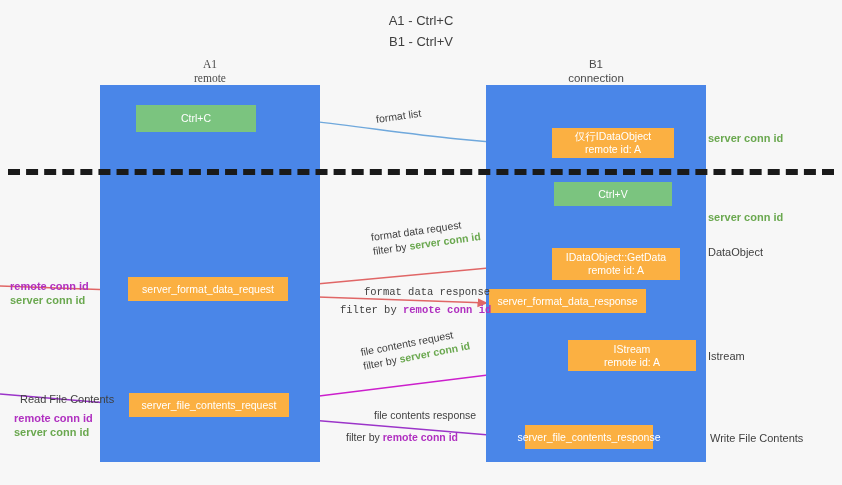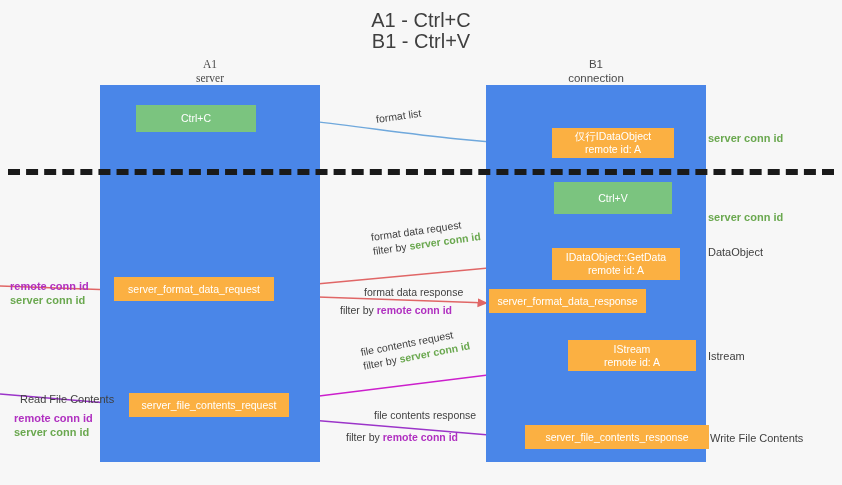--- a/index.html
+++ b/index.html
@@ -21,21 +21,21 @@
     width: 842px;
     height: 485px;
   }
   .abs { position: absolute; }
 
   
   #title {
     left: 0; top: 10px;
     width: 842px;
     text-align: center;
-    font-size: 20px;
+    font-size: 13px;
     line-height: 21px;
     color: #3f3f3f;
   }
 
   
   .lane-head {
     text-align: center;
     font-size: 11.5px;
     line-height: 13.5px;
     color: #4a4a4a;
@@ -131,82 +131,82 @@
   <path d="M0,394 L524,438" fill="none" stroke="#9b34c9" stroke-width="1.5" marker-end="url(#ah-purple)"></path>
 </svg>
 
 <div class="abs" id="title">
   <div>A1 - Ctrl+C</div>
   <div>B1 - Ctrl+V</div>
 </div>
 
 <div class="abs lane-head" id="head-a1">
   <div>A1</div>
-  <div>server</div>
+  <div>remote</div>
 </div>
 <div class="abs lane-head" id="head-b1">
   <div>B1</div>
   <div>connection</div>
 </div>
 <div class="abs lane" id="lane-a1"></div>
 <div class="abs lane" id="lane-b1"></div>
 
 <div class="abs box green" style="left:136px; top:105px; width:120px; height:27px;">
   <span>Ctrl+C</span>
 </div>
 
 <div class="abs box orange" style="left:552px; top:128px; width:122px; height:30px;">
   <span>仅行IDataObject</span>
   <span class="l2">remote id: A</span>
 </div>
 
-<div class="abs box green" style="left:554px; top:182px; width:118px; height:32px;">
+<div class="abs box green" style="left:554px; top:182px; width:118px; height:24px;">
   <span>Ctrl+V</span>
 </div>
 
 <div class="abs box orange" style="left:552px; top:248px; width:128px; height:32px;">
   <span>IDataObject::GetData</span>
   <span class="l2">remote id: A</span>
 </div>
 
 <div class="abs box orange" style="left:568px; top:340px; width:128px; height:31px;">
   <span>IStream</span>
   <span class="l2">remote id: A</span>
 </div>
 
-<div class="abs box orange" style="left:114px; top:277px; width:160px; height:24px;">
+<div class="abs box orange" style="left:128px; top:277px; width:160px; height:24px;">
   <span>server_format_data_request</span>
 </div>
 
 <div class="abs box orange" style="left:489px; top:289px; width:157px; height:24px;">
   <span>server_format_data_response</span>
 </div>
 
 <div class="abs box orange" style="left:129px; top:393px; width:160px; height:24px;">
   <span>server_file_contents_request</span>
 </div>
 
-<div class="abs box orange" style="left:525px; top:425px; width:184px; height:24px;">
+<div class="abs box orange" style="left:525px; top:425px; width:128px; height:24px;">
   <span>server_file_contents_response</span>
 </div>
 
 <div class="abs" id="sep"></div>
 
 <div class="abs edge-label rot-up" style="left:376px; top:112px;">
   <span>format list</span>
 </div>
 
 <div class="abs edge-label rot-up" style="left:372px; top:230px;">
   <div>format data request</div>
   <div>
     <span>filter by </span><span class="green-txt">server conn id</span>
   </div>
 </div>
 
-<div class="abs edge-label" style="left:364px; top:285px;">
+<div class="abs edge-label" style="left:364px; top:285px;font-family:Liberation Mono, monospace;">
   <div>format data response</div>
   <div style="margin-top:4px; margin-left:-24px;">
     <span>filter by </span><span class="purple-txt">remote conn id</span>
   </div>
 </div>
 
 <div class="abs edge-label rot-up2" style="left:362px; top:345px;">
   <div>file contents request</div>
   <div>
     <span>filter by </span><span class="green-txt">server conn id</span>

